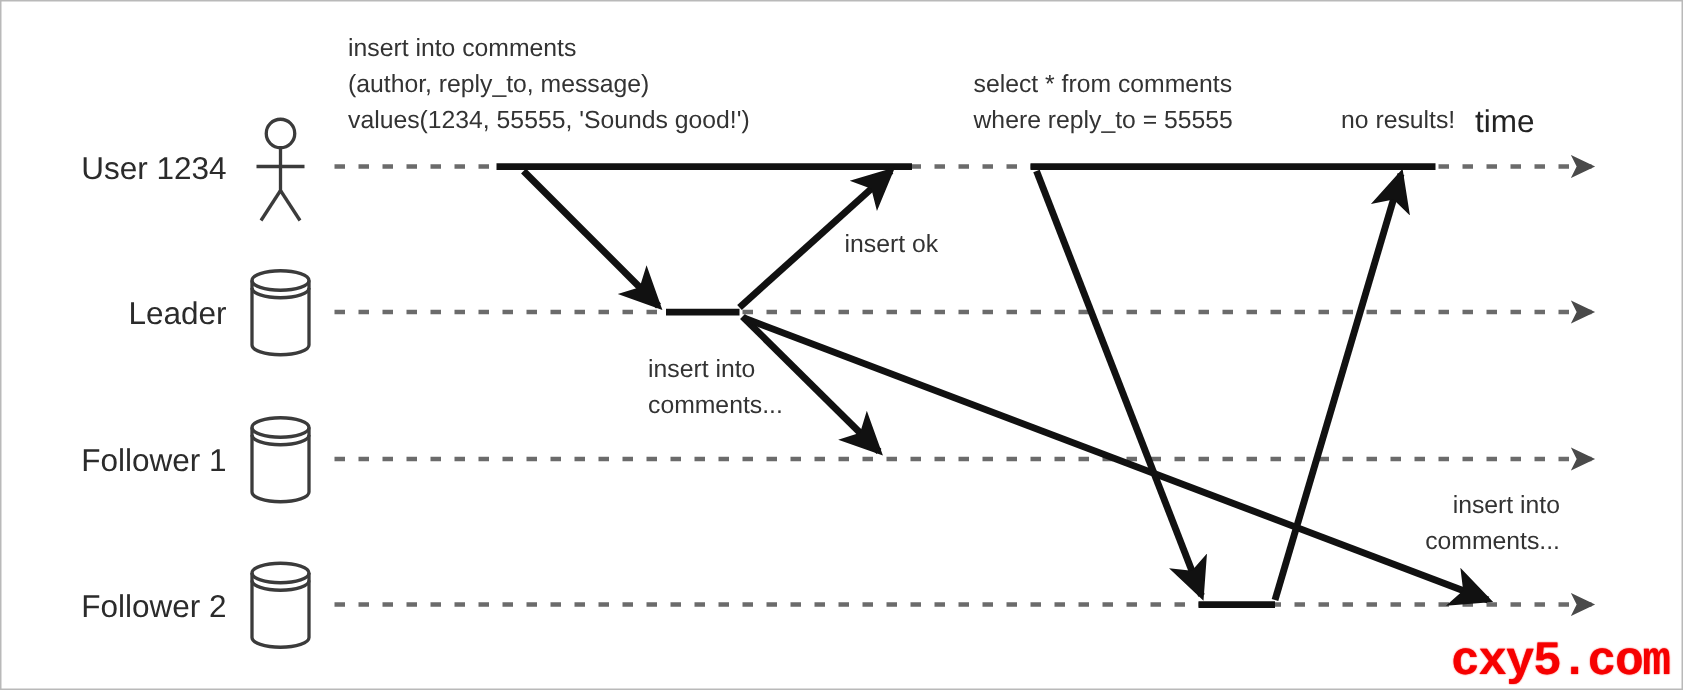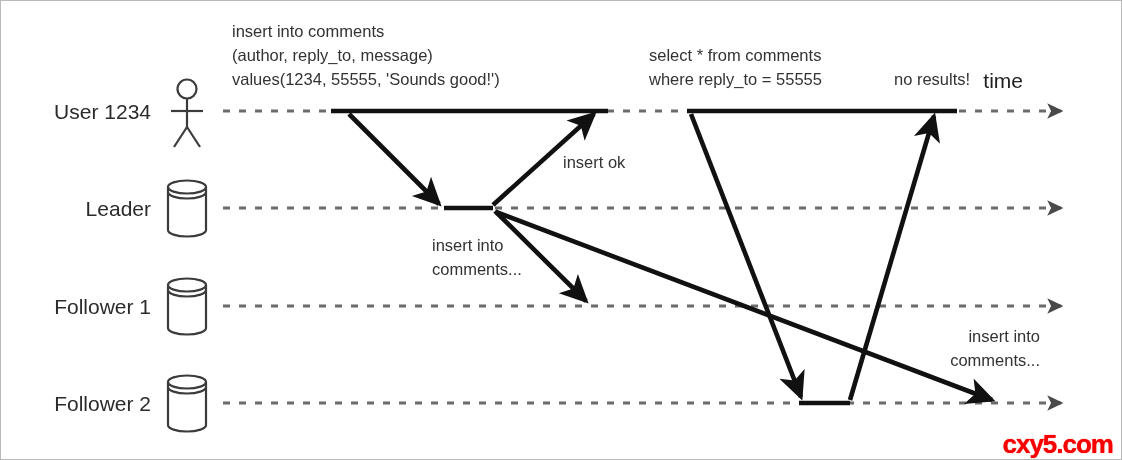--- a/index.html
+++ b/index.html
@@ -57,23 +57,23 @@
   }
   .icon-stroke {
     stroke: #3b3b3b;
     stroke-width: 2.2;
     fill: none;
   }
   .watermark {
     position: absolute;
     right: 8px;
     bottom: 2px;
-    font-family: Liberation Sans, sans-serif;
+    font-family: Liberation Mono, monospace;
     font-weight: bold;
-    font-size: 26px;
+    font-size: 32px;
     color: #f60000;
     letter-spacing: -1px;
     line-height: 1;
     text-shadow: 0 0 1px #f60000;
     margin-top: 32px;
   }
 </style>
 </head>
 <body>
 

